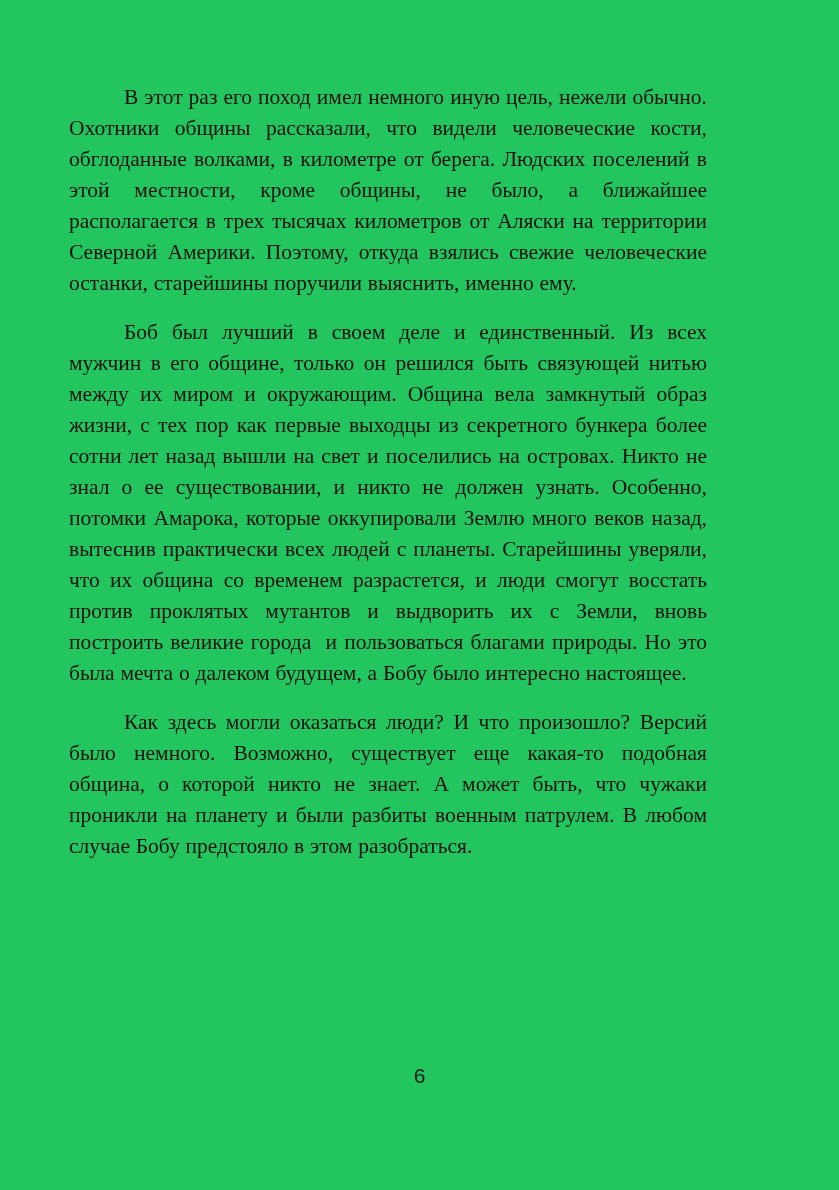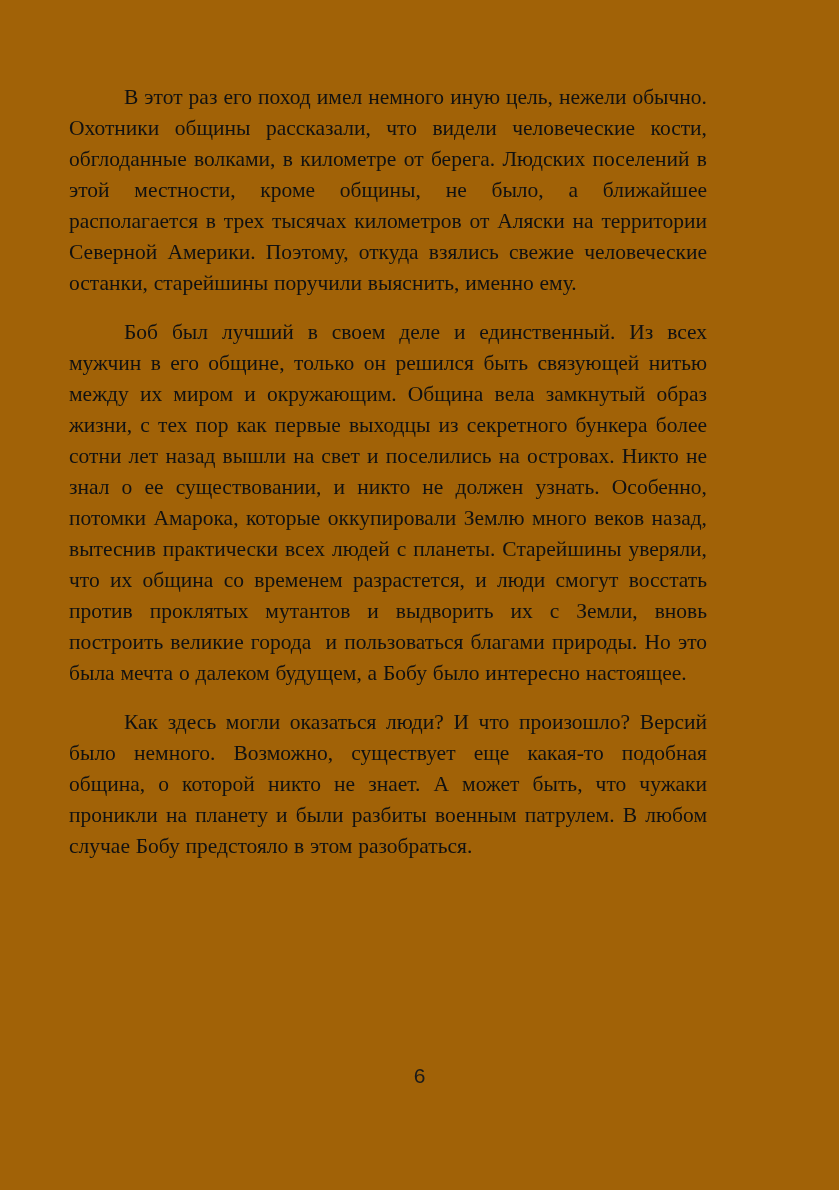--- a/index.html
+++ b/index.html
@@ -14,21 +14,21 @@
     position: relative;
     overflow: hidden;
     font-family: "Liberation Serif", "DejaVu Serif", serif;
     color: #111111;
     -webkit-font-smoothing: antialiased;
   }
 
   .page {
     position: absolute;
     inset: 0;
-    background: #a16207;
+    background: #22c55e;
   }
 
   .text-block {
     position: absolute;
     left: 69px;
     top: 82px;
     width: 638px;
   }
 
   .para {

